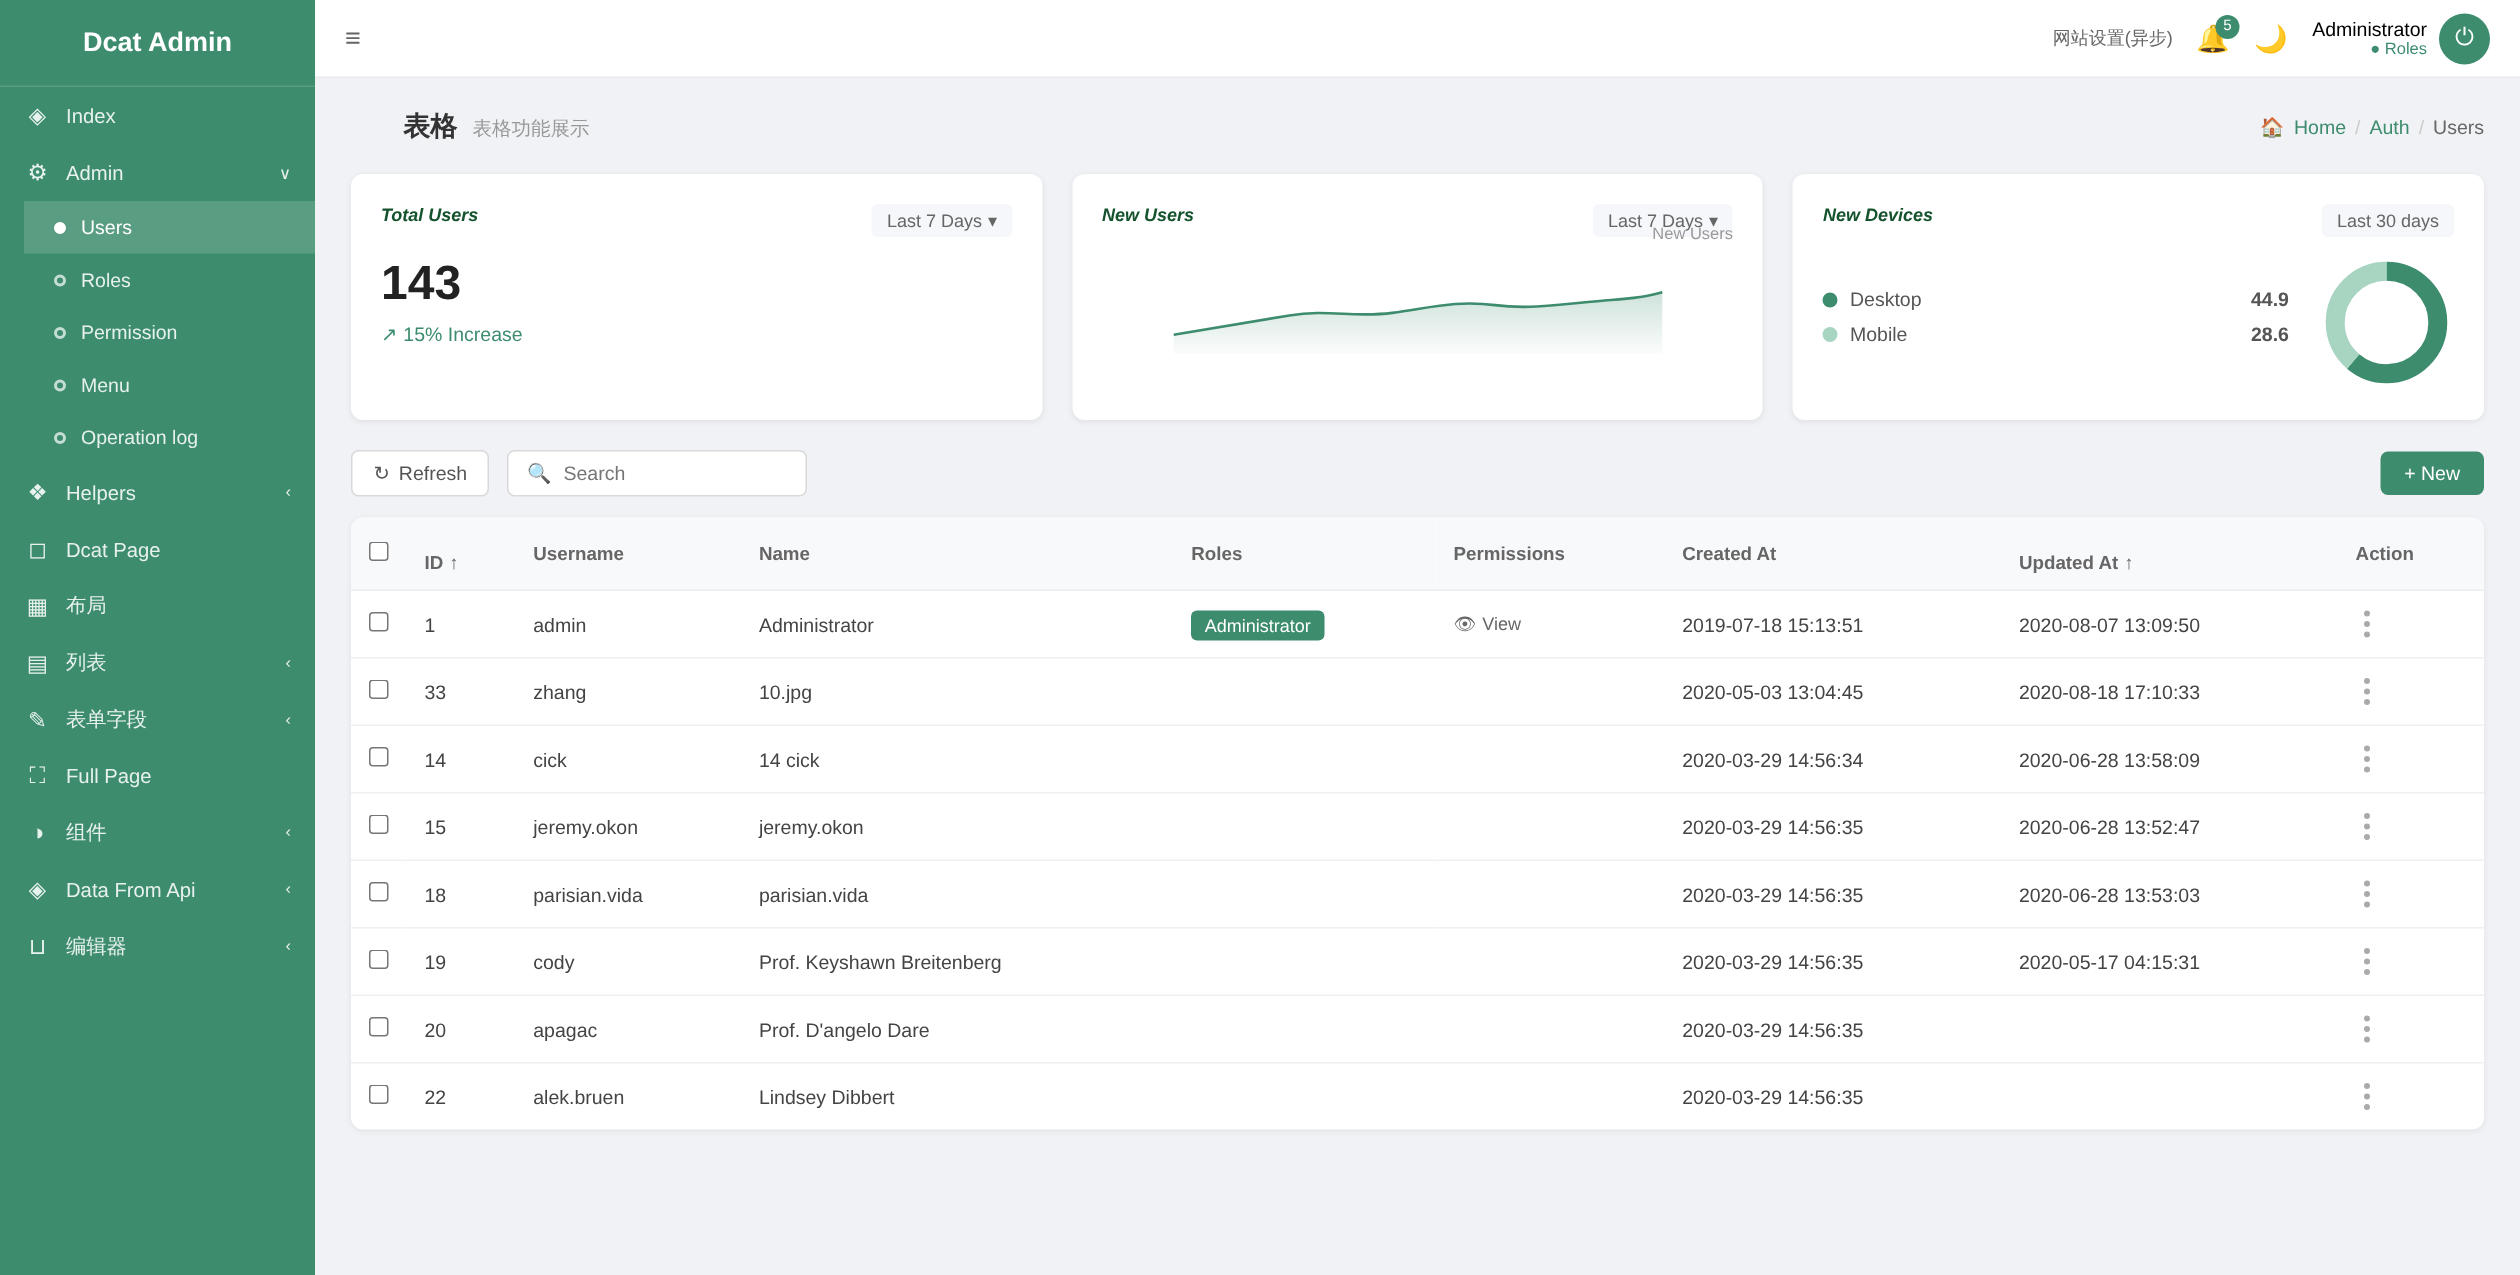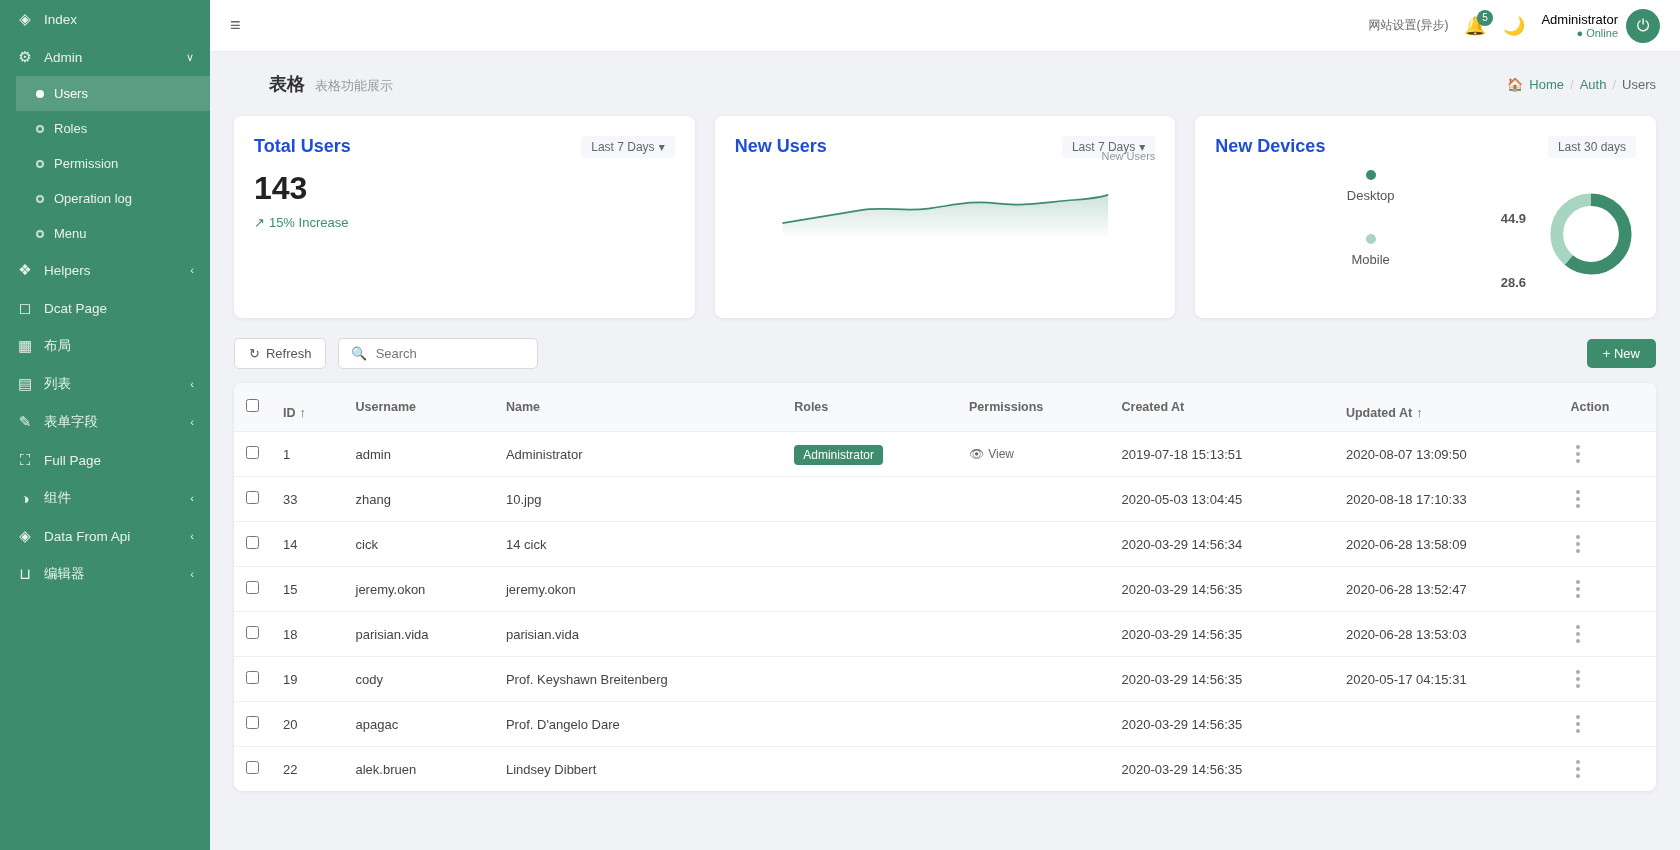--- a/index.html
+++ b/index.html
@@ -41,29 +41,29 @@
     .page-title { font-size: 18px; font-weight: 600; color: #333; margin-left: 35px; }
     .page-subtitle { font-size: 13px; color: #999; }
     .breadcrumb { display: flex; align-items: center; gap: 6px; font-size: 13px; color: #666; }
     .breadcrumb a { color: #3d8c6e; text-decoration: none; }
     .breadcrumb-sep { color: #ccc; }
 
     
     .stats-row { display: grid; grid-template-columns: 1fr 1fr 1fr; gap: 20px; margin-bottom: 20px; }
     .stat-card { background: #fff; border-radius: 8px; padding: 20px; box-shadow: 0 1px 4px rgba(0,0,0,0.07); }
     .stat-card-header { display: flex; justify-content: space-between; align-items: flex-start; margin-bottom: 12px; }
-    .stat-card-title { font-size: 18px; font-weight: 600; color: #1d4ed8; }
+    .stat-card-title { font-size: 12px; font-weight: 600; color: #14532d; font-style: italic; }
     .stat-card-filter { display: flex; align-items: center; gap: 4px; font-size: 12px; color: #666; background: #f5f7fa; padding: 4px 10px; border-radius: 4px; cursor: pointer; }
     .stat-value { font-size: 32px; font-weight: 700; color: #222; margin-bottom: 8px; }
     .stat-increase { color: #3d8c6e; font-size: 13px; display: flex; align-items: center; gap: 4px; }
 
     
     .donut-section { display: flex; align-items: center; gap: 20px; }
     .donut-legend { flex: 1; }
-    .legend-item { display: flex; align-items: center; gap: 8px; margin-bottom: 8px; font-size: 13px; color: #555; flex-direction: column; }
+    .legend-item { display: flex; align-items: center; gap: 8px; margin-bottom: 8px; font-size: 13px; color: #555; }
     .legend-dot { width: 10px; height: 10px; border-radius: 50%; }
     .legend-val { margin-left: auto; font-weight: 600; }
 
     
     .sparkline-card { position: relative; }
 
     
     .table-toolbar { display: flex; align-items: center; gap: 12px; margin-bottom: 14px; }
     .btn-refresh { display: flex; align-items: center; gap: 6px; padding: 7px 14px; border: 1px solid #d9d9d9; background: #fff; border-radius: 5px; cursor: pointer; font-size: 13px; color: #555; }
     .search-box { display: flex; align-items: center; gap: 8px; padding: 7px 12px; border: 1px solid #d9d9d9; background: #fff; border-radius: 5px; flex: 0 0 200px; }
@@ -86,20 +86,21 @@
     .donut-wrap { width: 90px; height: 90px; flex-shrink: 0; }
 
     
     ::-webkit-scrollbar { width: 6px; }
     ::-webkit-scrollbar-thumb { background: #ccc; border-radius: 3px; }
   </style>
 </head>
 <body>
 
 <nav class="sidebar">
+  <div class="sidebar-brand">Dcat Admin</div>
   <div class="sidebar-menu">
 
     <div class="sidebar-item">
       <span class="icon">◈</span>
       <span>Index</span>
     </div>
 
     <div class="sidebar-item">
       <span class="icon">⚙</span>
       <span>Admin</span>
@@ -114,25 +115,25 @@
       <div class="sidebar-item">
         <span class="dot"></span>
         <span>Roles</span>
       </div>
       <div class="sidebar-item">
         <span class="dot"></span>
         <span>Permission</span>
       </div>
       <div class="sidebar-item">
         <span class="dot"></span>
-        <span>Operation log</span>
+        <span>Menu</span>
       </div>
       <div class="sidebar-item">
         <span class="dot"></span>
-        <span>Menu</span>
+        <span>Operation log</span>
       </div>
     </div>
 
     <div class="sidebar-item">
       <span class="icon">❖</span>
       <span>Helpers</span>
       <span class="arrow">‹</span>
     </div>
 
     <div class="sidebar-item">
@@ -192,21 +193,21 @@
     <div class="topbar-right">
       <span class="topbar-text">网站设置(异步)</span>
       <span class="topbar-icon">
         🔔
         <span class="topbar-badge">5</span>
       </span>
       <span class="topbar-icon">🌙</span>
       <div class="topbar-user">
         <div style="text-align:right">
           <div class="topbar-username">Administrator</div>
-          <div class="topbar-status">● Online</div>
+          <div class="topbar-status">● Roles</div>
         </div>
         <div class="topbar-avatar">
           <span>⏻</span>
         </div>
       </div>
     </div>
   </header>
 
   <div class="content">
 

